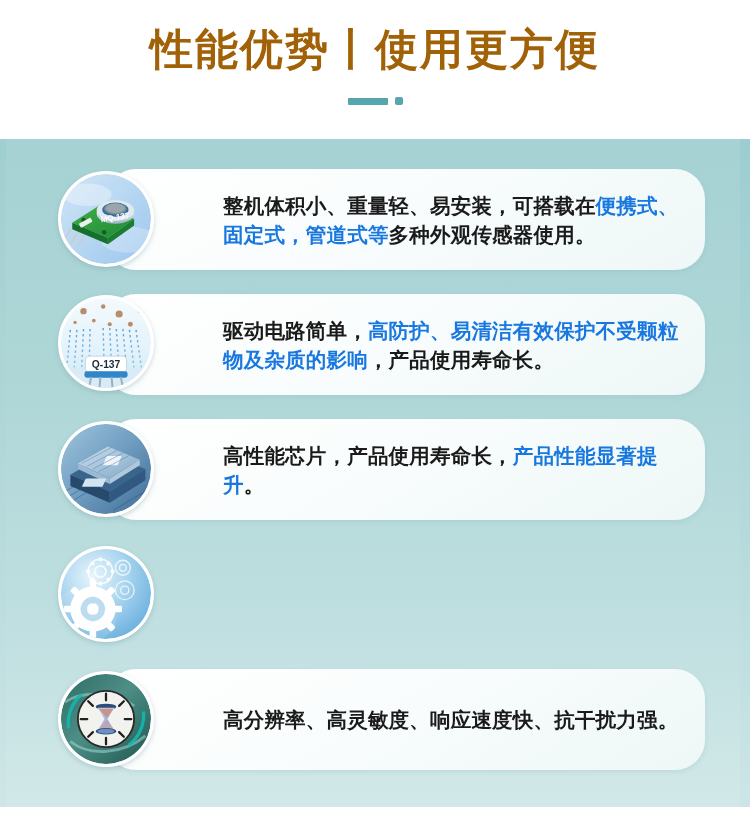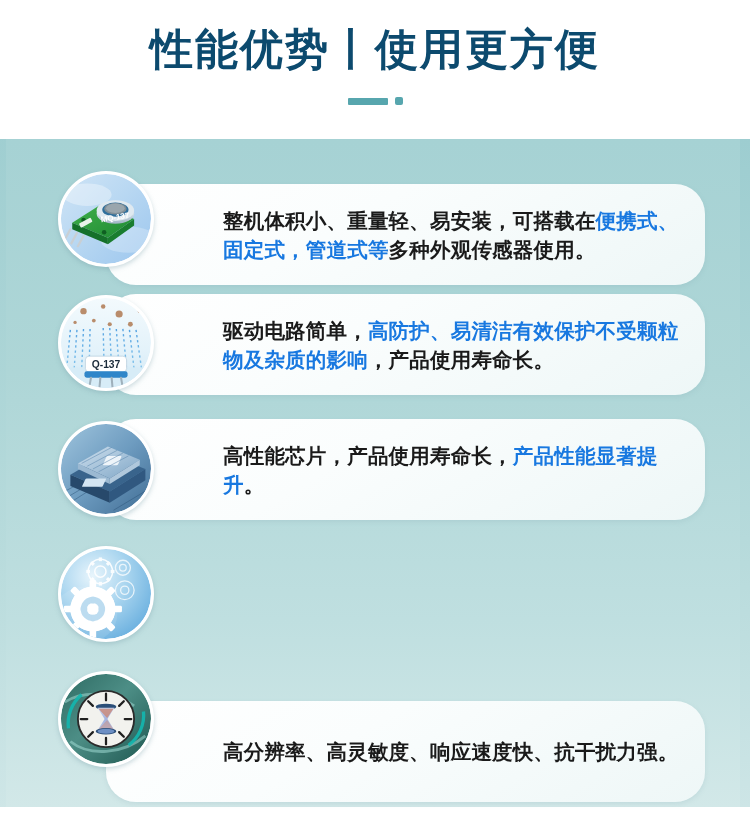--- a/index.html
+++ b/index.html
@@ -30,21 +30,21 @@
     background: #ffffff;
   }
   .title {
     position: absolute;
     left: 0;
     top: 23px;
     width: 750px;
     text-align: center;
     font-size: 43px;
     font-weight: bold;
-    color: #0c4a6e;
+    color: #a16207;
     letter-spacing: 2px;
     line-height: 1.25;
     white-space: nowrap;
   }
   .divider {
     position: absolute;
     left: 0;
     top: 96px;
     width: 750px;
     height: 10px;
@@ -103,25 +103,25 @@
   }
   .card {
     position: absolute;
     left: 106px;
     width: 599px;
     height: 101px;
     background: linear-gradient(150deg, #ffffff 0%, #fafdfd 40%, #eef7f7 100%);
     border-radius: 30px;
     box-shadow: 0 2px 5px rgba(120,160,170,.18);
   }
-  .card-0 { top: 30px; margin-top: 15px; }
+  .card-0 { top: 30px; }
   .card-1 { top: 155px; }
   .card-2 { top: 280px; }
   .card-3 { top: 405px; }
-  .card-4 { top: 530px; margin-top: 32px; }
+  .card-4 { top: 530px; }
 
   .card-text {
     position: absolute;
     left: 117px;
     right: 22px;
     top: 50%;
     transform: translateY(-50%);
     font-size: 20.5px;
     font-weight: bold;
     line-height: 1.42;

